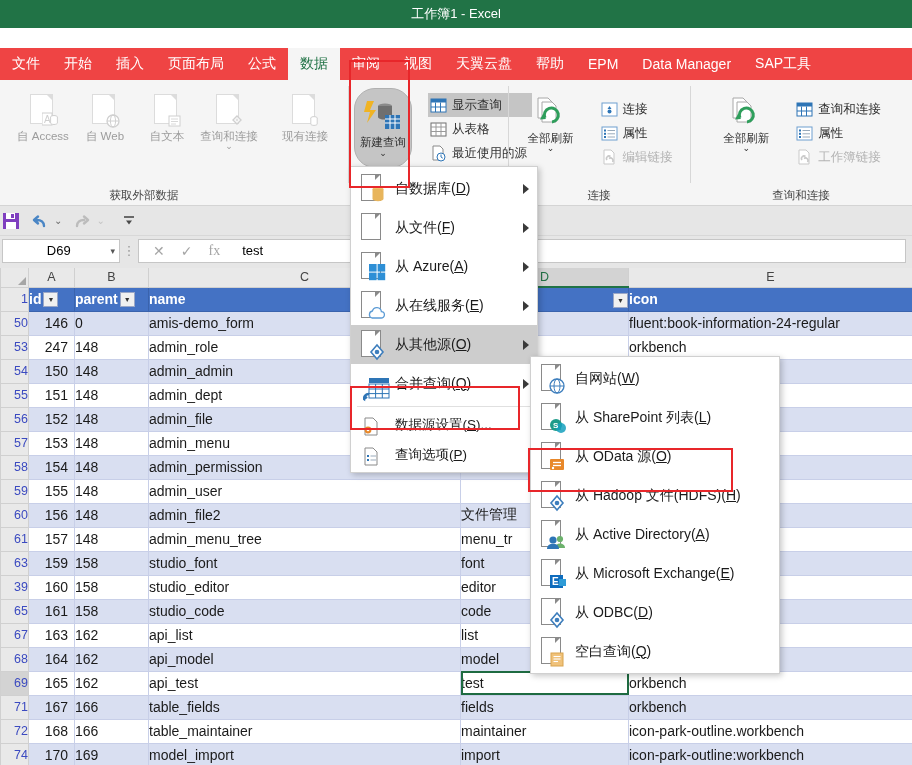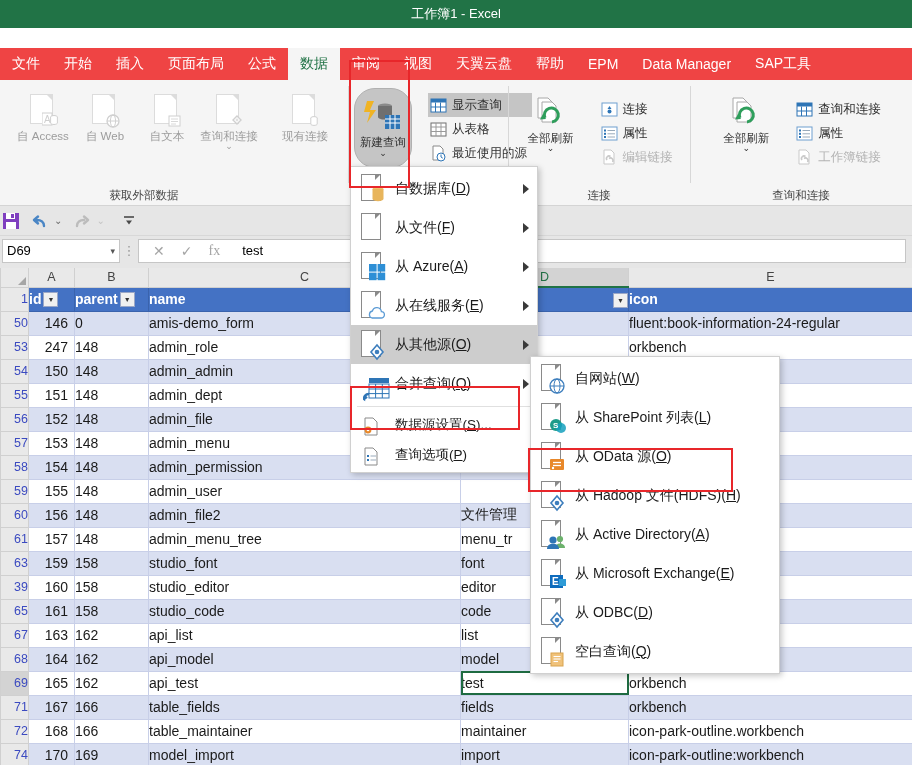--- a/index.html
+++ b/index.html
@@ -90,21 +90,21 @@
   .qat-ico { font-size: 16px; color: #6b6b6b; }
   .formulabar {
     height: 32px; background: #e6e6e6; display: flex; align-items: center;
     gap: 0; padding: 0 0 3px 0;
   }
   .namebox {
     width: 118px; height: 24px; background: #fff; border: 1px solid #c6c6c6;
     display: flex; align-items: center; font-size: 13px; color: #000;
     padding: 0 4px; margin-left: -4px;
   }
-  .namebox .nb-txt { flex: 1; }
+  .namebox .nb-txt { flex: 1; text-align: center; }
   .namebox .nb-caret { font-size: 9px; color: #555; }
   .fb-divider { width: 18px; text-align: center; color: #9a9a9a; font-size: 13px; }
   .fb-btns {
     height: 24px; display: flex; align-items: center; gap: 16px;
     padding: 0 14px; background: #fff; border: 1px solid #c6c6c6;
     border-right: none; color: #a5a5a5; font-size: 14px;
   }
   .fb-input {
     flex: 1; height: 24px; background: #fff; border: 1px solid #c6c6c6;
     border-left: none; display: flex; align-items: center;

